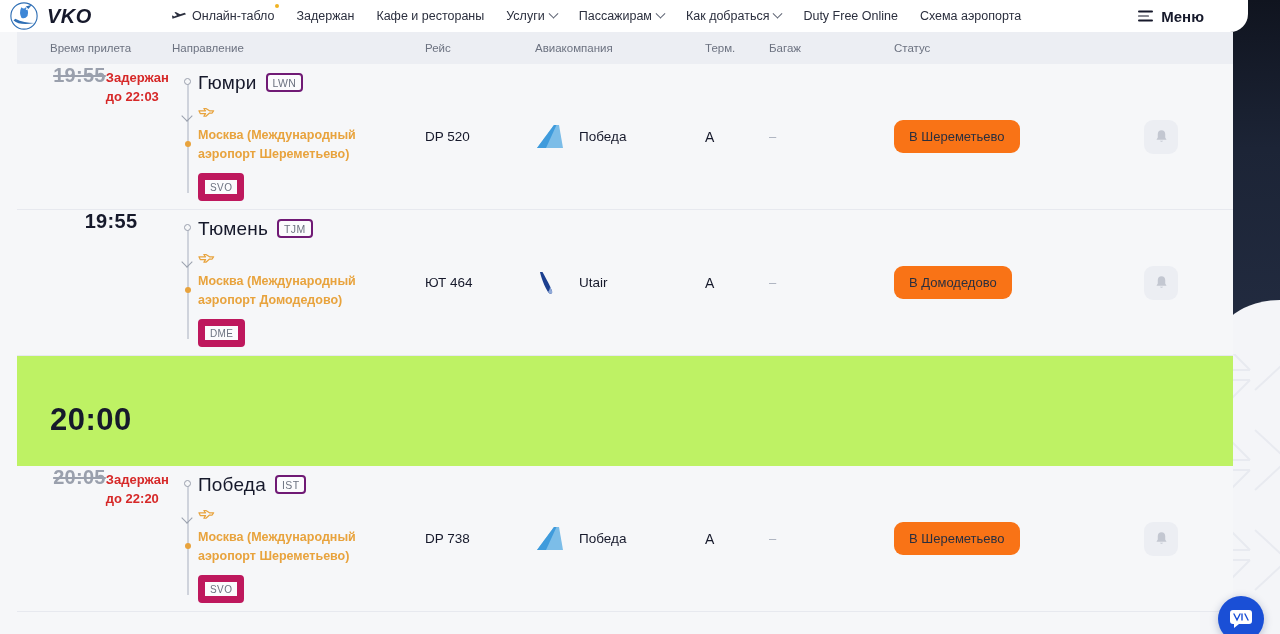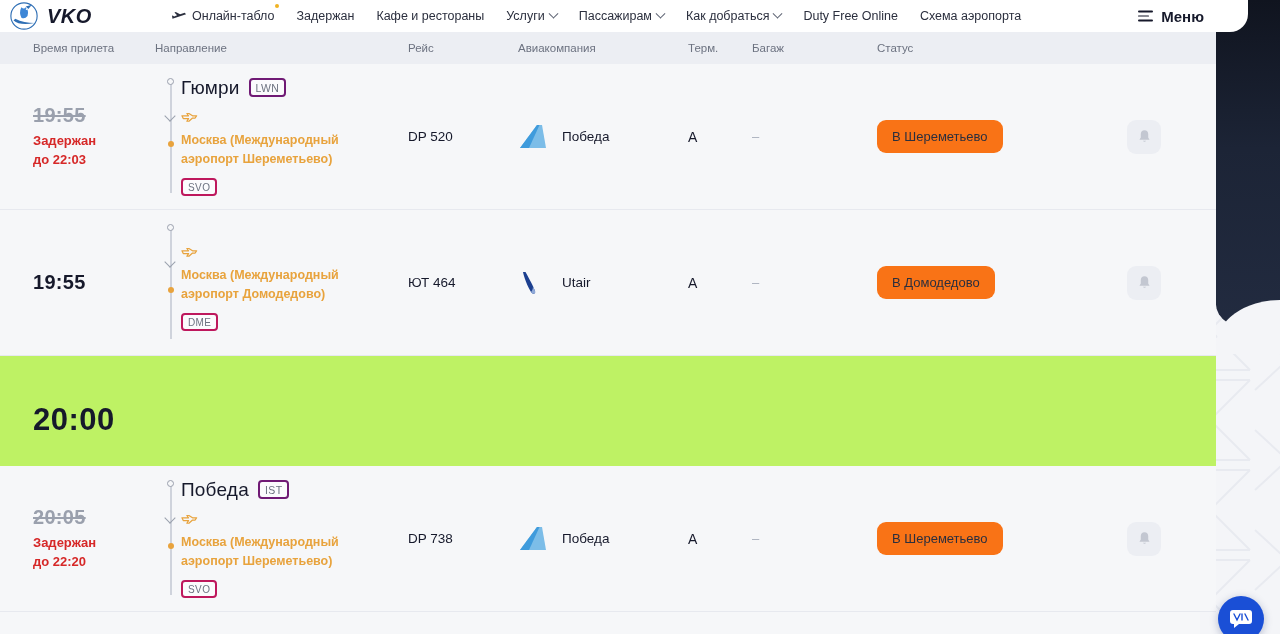--- a/index.html
+++ b/index.html
@@ -123,21 +123,21 @@
   .burger span:nth-child(1){ width: 15px; }
   .burger span:nth-child(2){ width: 11px; }
   .burger span:nth-child(3){ width: 15px; }
   .menu-label {
     font-size: 15px; font-weight: bold; color: #16192b;
   }
 
   
   .board {
     position: absolute;
-    top: 32px; left: 0;
+    top: 32px; left: 17px;
     width: 1216px;
     height: 428px;
     z-index: 4;
   }
   .thead {
     display: flex;
     align-items: center;
     height: 32px;
     background: #eceef3;
     font-size: 11.5px;
@@ -161,21 +161,21 @@
     min-height: 146px;
     position: relative;
   }
   .cell {
     flex: none;
     display: flex;
     align-items: center;
   }
 
   
-  .time-cell { flex-direction: column; justify-content: center; align-items: flex-start; }
+  .time-cell { justify-content: center; align-items: flex-start; }
   .time-main {
     font-size: 20px; font-weight: bold; color: #16192b;
     letter-spacing: .3px;
   }
   .time-main.struck {
     color: #9aa0ad;
     text-decoration: line-through;
     text-decoration-thickness: 2px;
     font-weight: bold;
   }
@@ -234,21 +234,21 @@
   .via-text {
     font-size: 12.5px; font-weight: bold;
     color: #e8a33d;
     line-height: 1.55;
     max-width: 185px;
   }
   .via-chip {
     display: inline-block;
     margin-top: 9px;
     font-size: 10px; color: #6c7280;
-    border: 2px solid #be185d;
+    border: 7px solid #be185d;
     border-radius: 4px;
     padding: 2px 5px 1px;
     background: #fbfbfd;
     letter-spacing: .4px;
   }
 
   
   .flight-no { font-size: 13.5px; color: #16192b; }
 
   
@@ -458,20 +458,24 @@
         <div class="time-main">19:55</div>
       </div>
       <div class="cell col-dir dir-cell">
         <div class="timeline">
           <div class="tl-line"></div>
             <div class="tl-top"></div>
           <div class="tl-arrow"></div>
             <div class="tl-dot"></div>
         </div>
         <div class="dir-inner">
+          <div class="dir-head">
+            <span class="dir-city">Тюмень</span>
+            <span class="code-chip">TJM</span>
+          </div>
           <svg class="via-plane" width="17" height="13" viewBox="0 0 18 13">
             <path d="M1 3.6 L8 3.6 L6.2 1.2 L8.4 1.2 L12.2 3.6 L16.6 3.6 L15 6 L12.2 6 L8.4 9.4 L6.2 9.4 L8 6.6 L2.4 6.6 Z" fill="none" stroke="#e8a33d" stroke-width="1.3" stroke-linejoin="round"></path>
           </svg>
           <div class="via-text">Москва (Международный аэропорт Домодедово)</div>
           <span class="via-chip">DME</span>
         </div>
       </div>
       <div class="cell col-flight">
         <span class="flight-no">ЮТ 464</span>
       </div>

